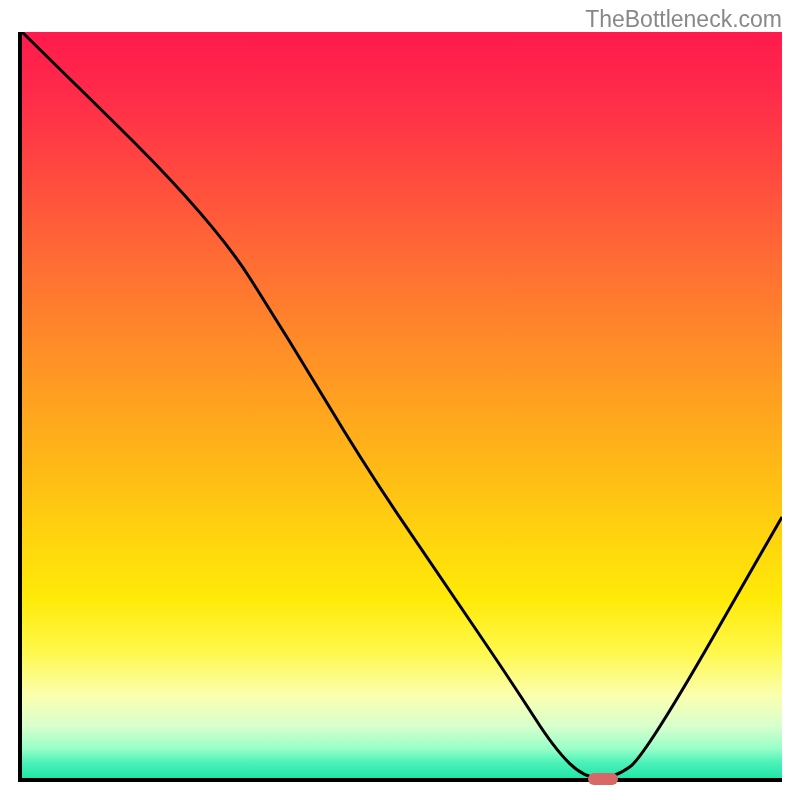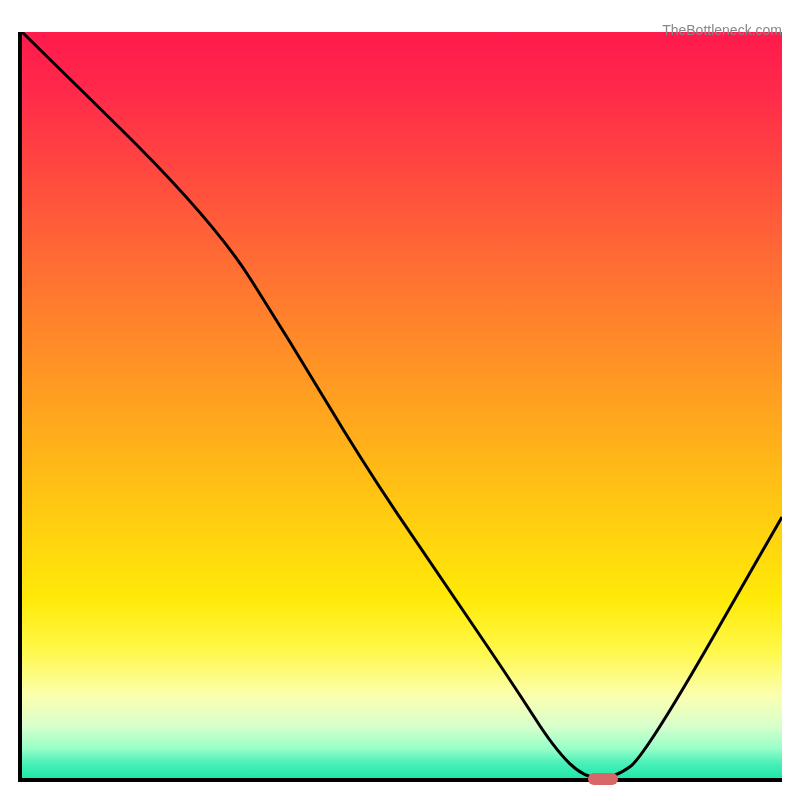--- a/index.html
+++ b/index.html
@@ -5,24 +5,24 @@
   * { margin: 0; padding: 0; box-sizing: border-box; }
   body {
     width: 800px;
     height: 800px;
     background: #ffffff;
     position: relative;
     font-family: Arial, sans-serif;
   }
   .watermark {
     position: absolute;
-    top: 22px;
+    top: 6px;
     right: 18px;
     color: #888888;
-    font-size: 14px;
+    font-size: 23px;
     font-weight: normal;
     z-index: 10;
   }
   .plot-area {
     position: absolute;
     left: 18px;
     top: 32px;
     width: 764px;
     height: 750px;
     border-left: 4px solid #000;

